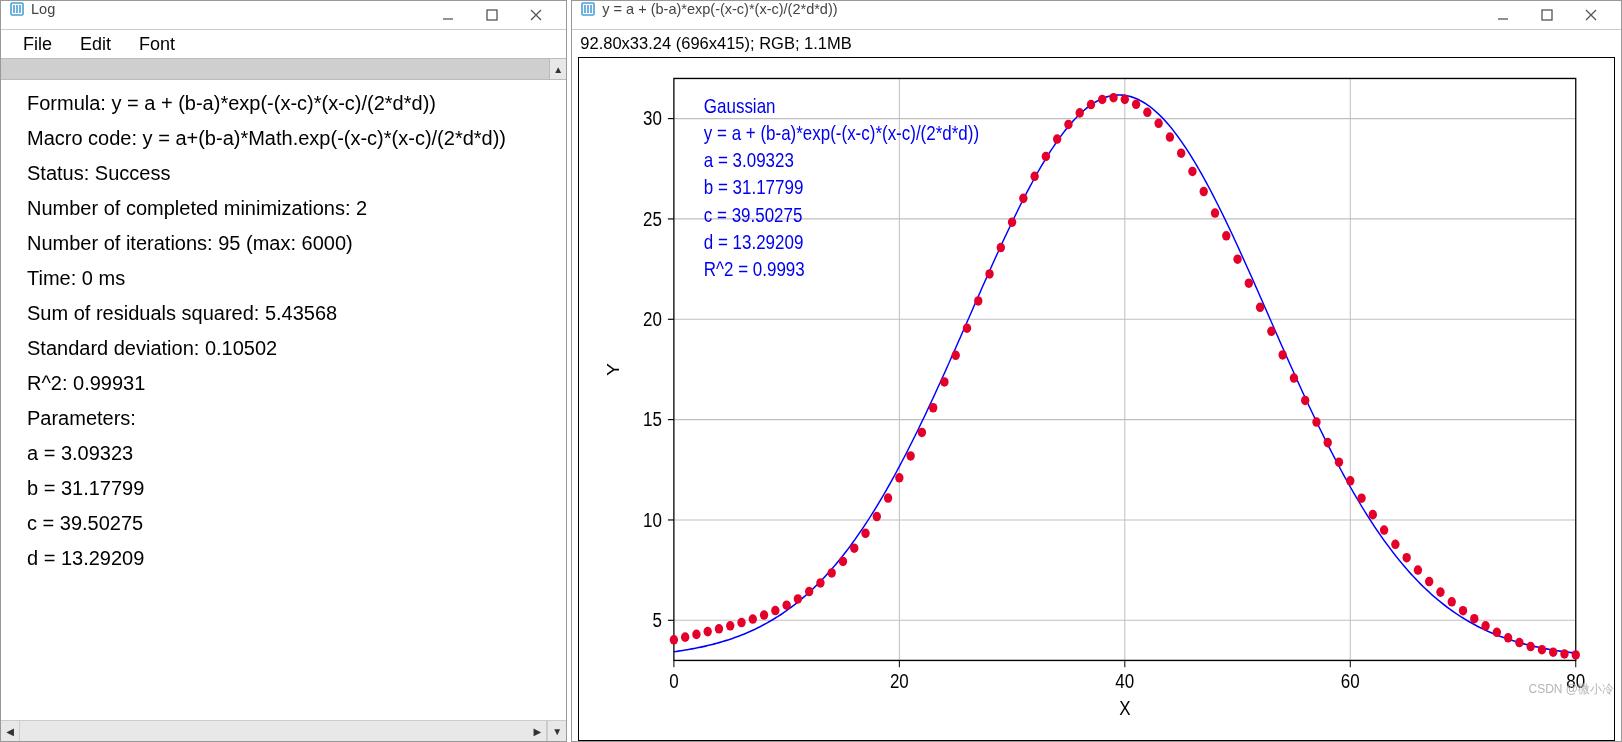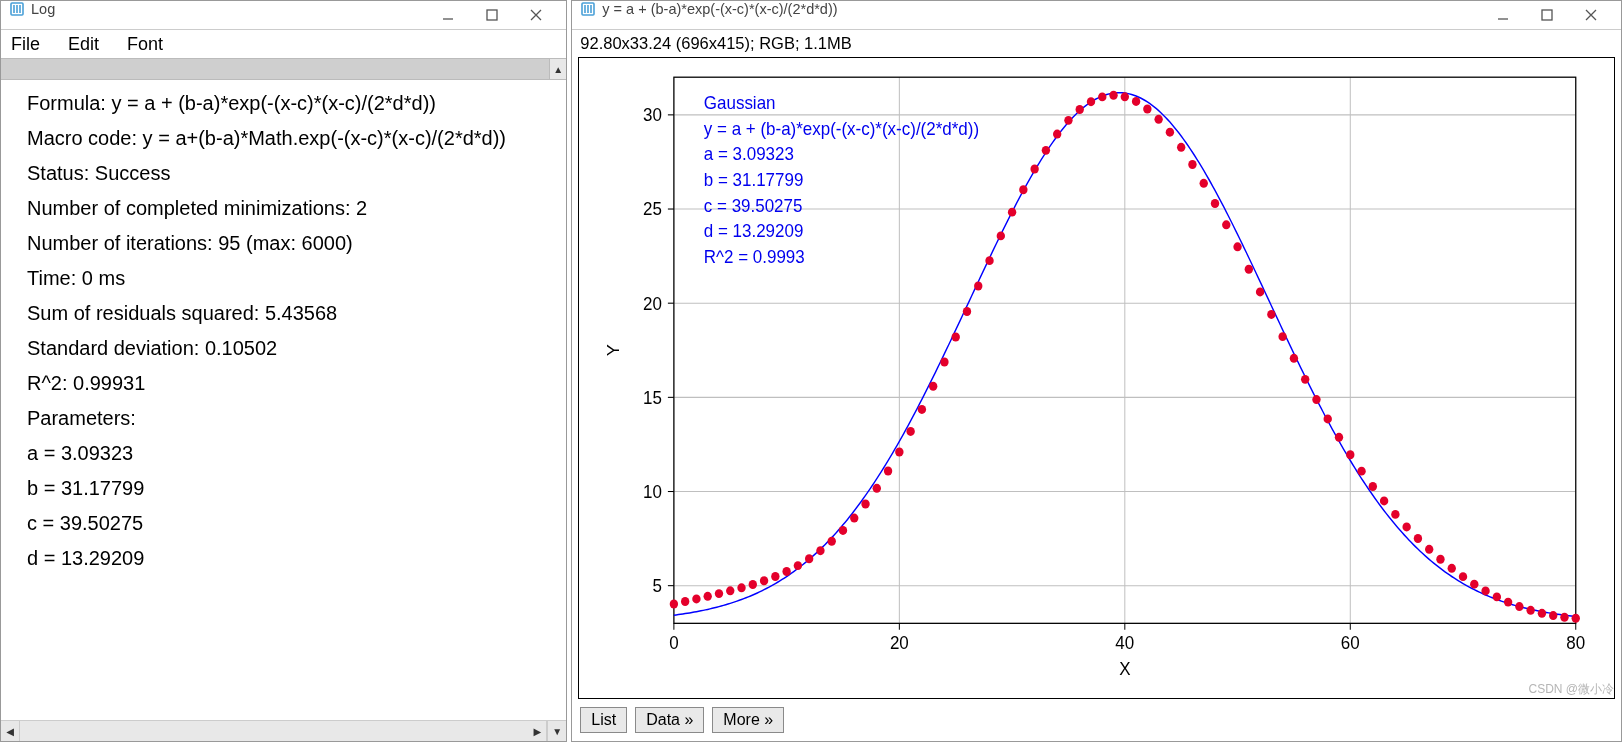--- a/index.html
+++ b/index.html
@@ -9,21 +9,21 @@
 
   .left { width:566px; height:740px; }
   .right { width:1050px; height:740px; margin-left:4px; }
 
   .titlebar { height:28px; display:flex; align-items:flex-start; padding:0 8px; font-size:14.5px; color:#444; border-bottom:1px solid #ccc; }
   .titlebar .icon { width:16px; height:16px; margin-right:6px; }
   .titlebar .spacer { flex:1; }
   .titlebar .ctrl { width:44px; height:100%; display:flex; align-items:center; justify-content:center; color:#444; }
   .titlebar .ctrl svg { stroke:#555; stroke-width:1.3; fill:none; }
 
-  .menubar { height:28px; display:flex; align-items:center; font-size:18px; padding:0 6px; gap:20px; }
+  .menubar { height:28px; display:flex; align-items:center; font-size:18px; padding:0 18px; gap:20px; }
   .menubar span { padding:2px 4px; }
 
   .gray-row { height:20px; background:#cfcfcf; border-top:1px solid #bbb; border-bottom:1px solid #bbb; display:flex; }
   .gray-row .gray-fill { flex:1; }
   .gray-row .scroll-up { width:16px; background:#e8e8e8; border-left:1px solid #bbb; display:flex; align-items:center; justify-content:center; font-size:10px; color:#333; }
 
   .log-body { flex:1; padding:6px 6px; font-size:20px; line-height:35px; overflow:hidden; color:#000; position:relative; }
   .log-line { white-space:pre; }
 
   .left-bottom-scroll { height:20px; border-top:1px solid #ccc; display:flex; background:#e8e8e8; }
@@ -258,19 +258,14 @@
           <text x="125" y="72" class="plot-annot">y = a + (b-a)*exp(-(x-c)*(x-c)/(2*d*d))</text>
           <text x="125" y="96" class="plot-annot">a = 3.09323</text>
           <text x="125" y="120" class="plot-annot">b = 31.17799</text>
           <text x="125" y="144" class="plot-annot">c = 39.50275</text>
           <text x="125" y="168" class="plot-annot">d = 13.29209</text>
           <text x="125" y="192" class="plot-annot">R^2 = 0.9993</text>
         </svg>
     </div>
     <div class="watermark">CSDN @微小冷</div>
 
-    <div class="bottom-bar">
-      <button class="btn">List</button>
-      <button class="btn">Data »</button>
-      <button class="btn">More »</button>
-    </div>
   </div>
 </div>
 
 </body></html>

